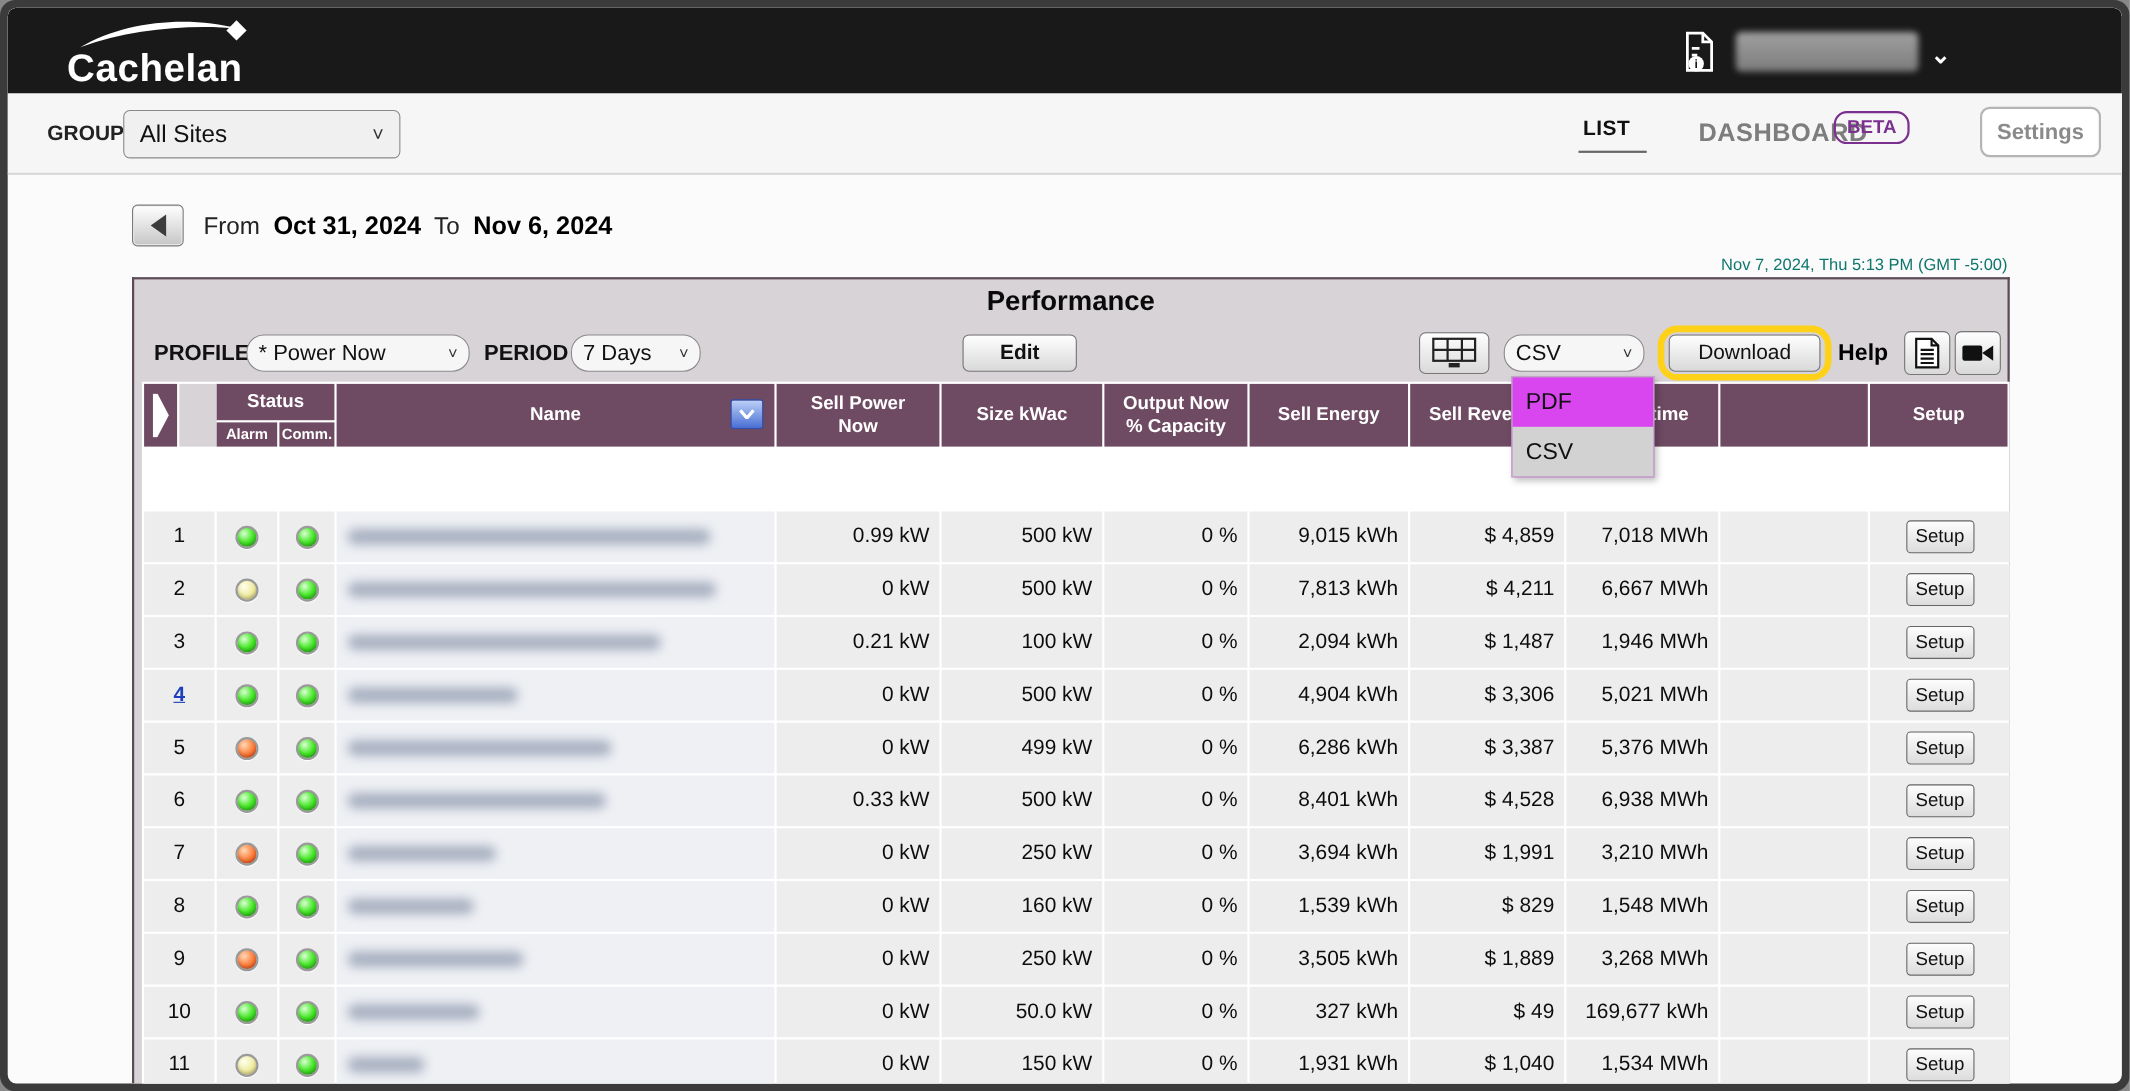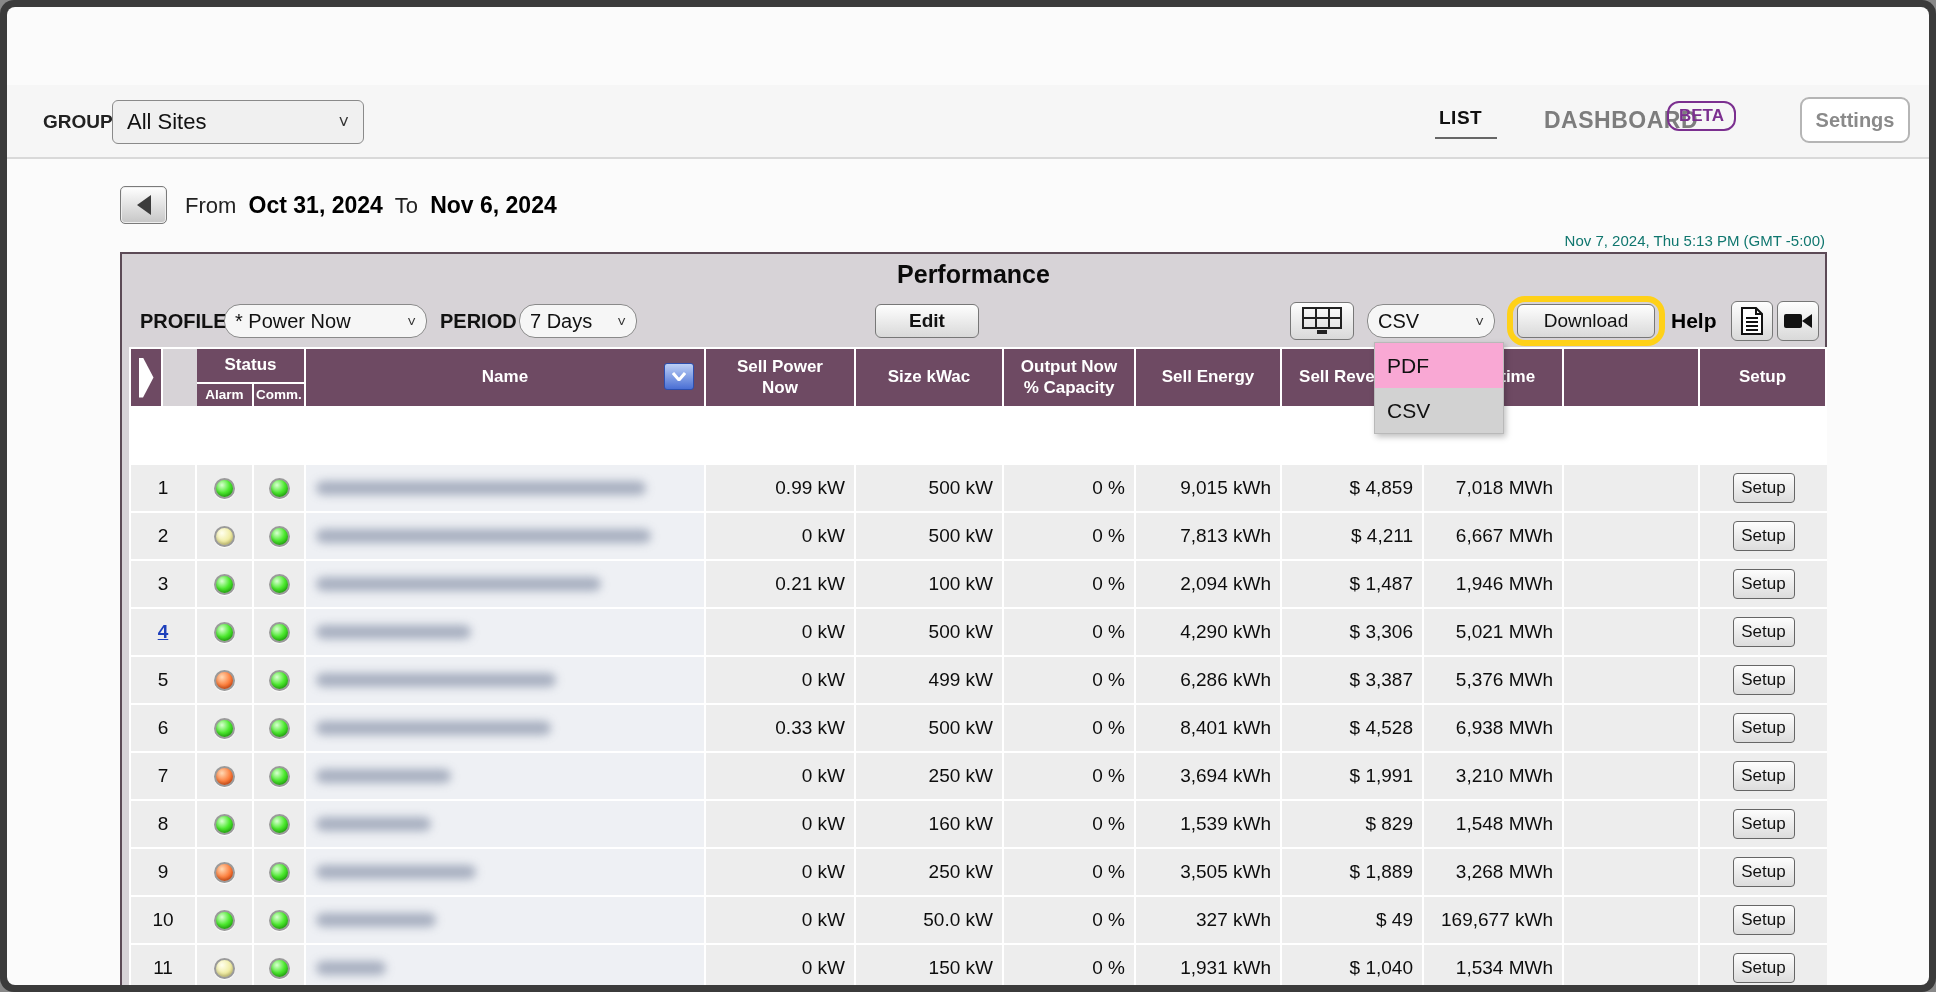--- a/index.html
+++ b/index.html
@@ -104,32 +104,53 @@
   .trow .c-name { background:#eef0f4; }
   .rownum-link { color:#1d3fbb; text-decoration:underline; font-weight:bold; }
   .name-blur { margin-left:10px; height:14px; background:#8f99ae; border-radius:7px; filter:blur(5px); opacity:0.75; }
   .light { width:21px; height:21px; border-radius:50%; border:2px solid #9a9a9a; box-shadow:0 1px 1px rgba(255,255,255,.9), inset 0 -2px 3px rgba(0,0,0,.18); }
   .light-green  { background:radial-gradient(circle at 35% 30%, #d9ffd2, #4ce92e 48%, #1fae0c 90%); }
   .light-yellow { background:radial-gradient(circle at 35% 30%, #ffffee, #f0eca2 55%, #cfc66e 95%); }
   .light-orange { background:radial-gradient(circle at 35% 30%, #ffd9b5, #fd7f3d 52%, #d8440f 92%); }
   .setup-btn { width:62px; height:30px; margin:0 auto; background:linear-gradient(#fdfdfd,#dcdcdc); border:1px solid #666; border-radius:4px; font-size:17px; color:#111; display:flex; align-items:center; justify-content:center; }
 
   
-  #fmt-menu { position:absolute; left:1252px; top:88px; width:130px; background:#f9a8d4; border:1px solid #b9b9b9; box-shadow:2px 3px 6px rgba(0,0,0,.25); z-index:50; }
+  #fmt-menu { position:absolute; left:1252px; top:88px; width:130px; background:#d946ef; border:1px solid #b9b9b9; box-shadow:2px 3px 6px rgba(0,0,0,.25); z-index:50; }
   .fmt-item { height:45px; display:flex; align-items:center; padding-left:12px; font-size:21px; color:#111; }
   .fmt-item.selected { background:#d2d2d2; }
 
   svg { display:block; }
 </style>
 </head>
 <body>
 
 <div id="frame">
 <div id="page">
 
+  <div id="topbar">
+    <div id="logo">
+      <svg width="190" height="30" viewBox="0 0 190 30">
+        <path d="M6,26 C46,2 104,-3 150,9 C106,5 52,9 6,26 Z" fill="#fff"></path>
+        <rect x="142" y="4" width="13" height="13" fill="#fff" transform="rotate(45 148 10)"></rect>
+      </svg>
+      <div class="word">Cachelan</div>
+    </div>
+    <div id="acct-doc-icon">
+      <svg width="34" height="40" viewBox="0 0 34 40">
+        <path d="M6,3 h14 l8,8 v26 h-22 z" fill="none" stroke="#fff" stroke-width="2.5"></path>
+        <path d="M20,3 v8 h8" fill="none" stroke="#fff" stroke-width="2.5"></path>
+        <line x1="10" y1="17" x2="17" y2="17" stroke="#fff" stroke-width="2.5"></line>
+        <line x1="10" y1="23" x2="15" y2="23" stroke="#fff" stroke-width="2.5"></line>
+        <circle cx="14" cy="31" r="7" fill="#fff"></circle>
+        <text x="14" y="35" font-size="11" font-weight="bold" fill="#191919" text-anchor="middle" font-family="Liberation Sans, sans-serif">i</text>
+      </svg>
+    </div>
+    <div id="acct-blur"></div>
+    <div id="acct-chevron">⌄</div>
+  </div>
 
   <div id="navbar">
     <span class="group-label">GROUP:</span>
     <div class="group-select">
       <span>All Sites</span>
       <span class="chev">˅</span>
     </div>
     <div id="tab-list">
       <span>LIST</span>
       <div class="underline"></div>
@@ -308,21 +329,21 @@
             </div>
     <div class="c c-comm center">
               <span class="light light-green"></span>
             </div>
     <div class="c c-name">
               <div class="name-blur" style="width: 155px;"></div>
             </div>
     <div class="c c-sp right">0 kW</div>
     <div class="c c-size right">500 kW</div>
     <div class="c c-out right">0 %</div>
-    <div class="c c-se right">4,290 kWh</div>
+    <div class="c c-se right">4,904 kWh</div>
     <div class="c c-sr right">$ 3,306</div>
     <div class="c c-life right">5,021 MWh</div>
     <div class="c c-empty"></div>
     <div class="c c-setup center">
               <div class="setup-btn">Setup</div>
             </div>
   </div>
           <div class="trow" style="top: 403px;">
     <div class="c c-num center">
               <span>5</span>

